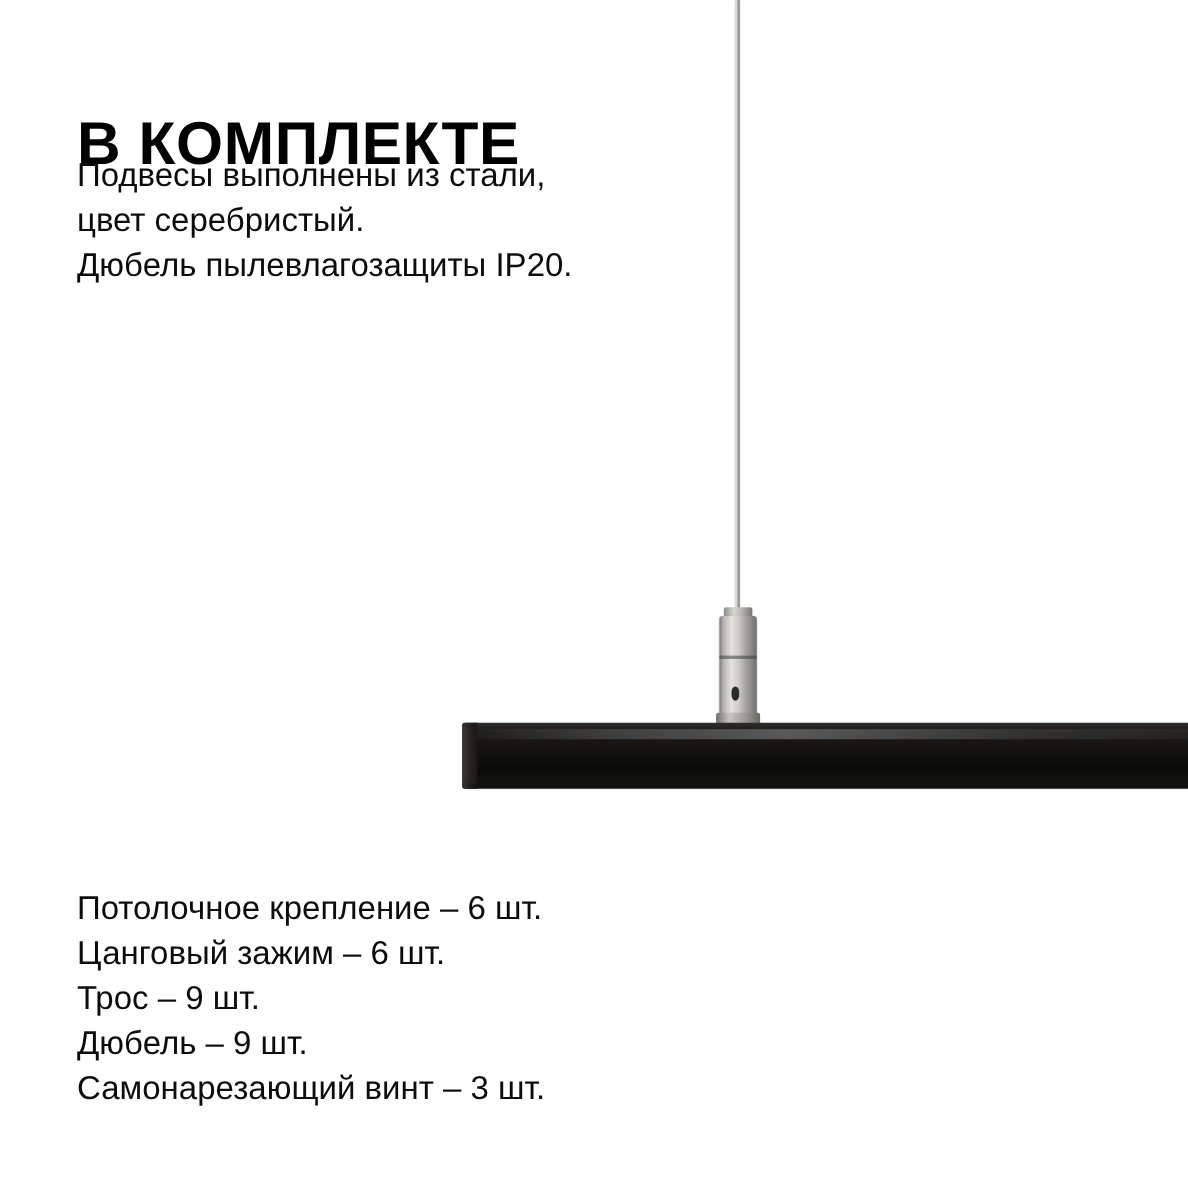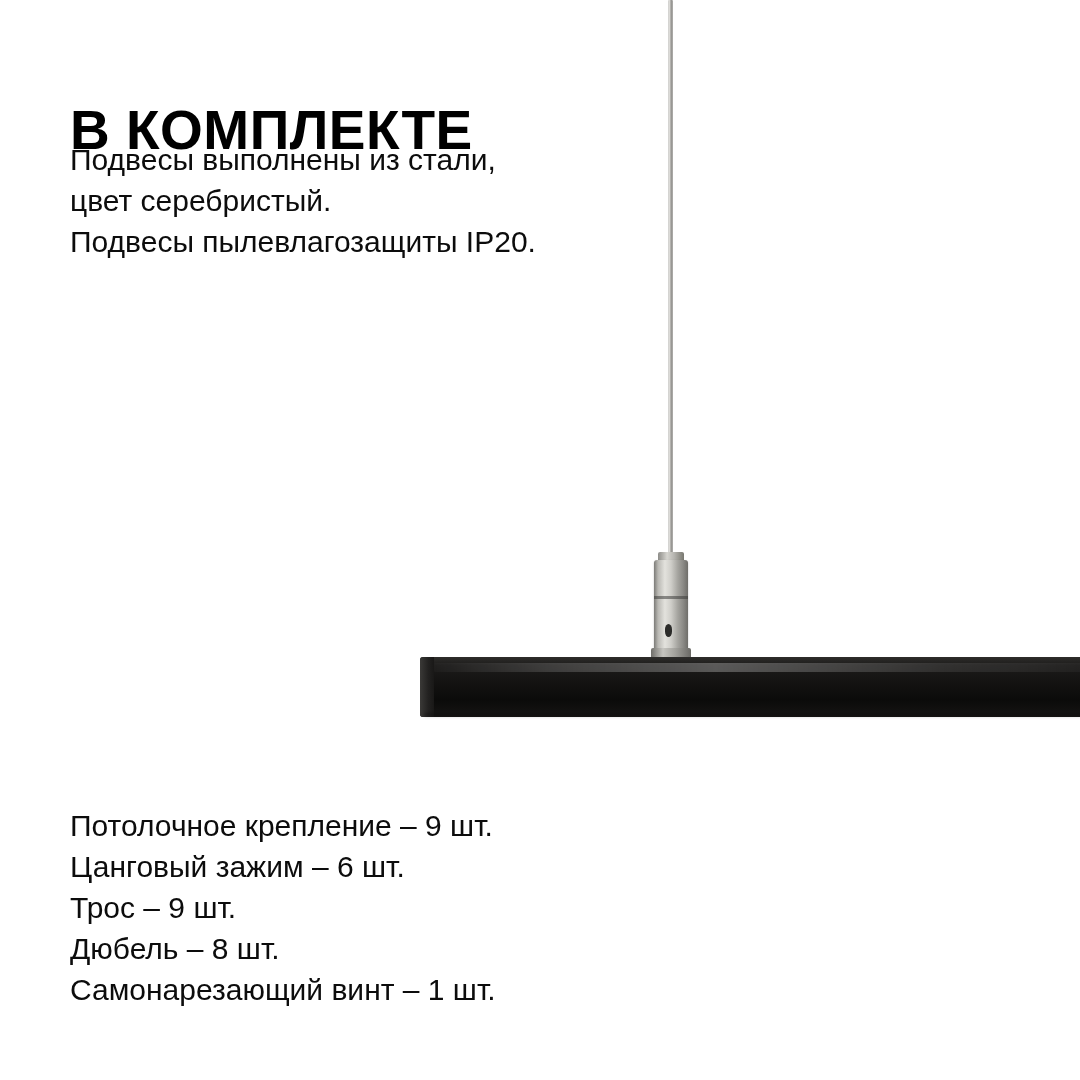--- a/index.html
+++ b/index.html
@@ -175,37 +175,37 @@
 </head>
 <body>
 
 <div class="page">
 
   <h1 class="headline">В КОМПЛЕКТЕ</h1>
 
   <div class="subtext">
     <div>Подвесы выполнены из стали,</div>
     <div>цвет серебристый.</div>
-    <div>Подвесы пылевлагозащиты IP20.</div>
+    <div>Дюбель пылевлагозащиты IP20.</div>
   </div>
 
   <div class="photo">
     <div class="cable"></div>
     <div class="clamp-top"></div>
     <div class="clamp"></div>
     <div class="clamp-band"></div>
     <div class="clamp-hole"></div>
     <div class="clamp-base"></div>
     <div class="fixture"></div>
     <div class="fixture-gloss"></div>
     <div class="fixture-cap"></div>
     <div class="fixture-shadowline"></div>
   </div>
 
   <div class="parts-list">
-    <div class="row">Потолочное крепление – 9 шт.</div>
+    <div class="row">Потолочное крепление – 6 шт.</div>
     <div class="row">Цанговый зажим – 6 шт.</div>
     <div class="row">Трос – 9 шт.</div>
-    <div class="row">Дюбель – 8 шт.</div>
-    <div class="row">Самонарезающий винт – 1 шт.</div>
+    <div class="row">Дюбель – 9 шт.</div>
+    <div class="row">Самонарезающий винт – 3 шт.</div>
   </div>
 
 </div>
 
 </body></html>

